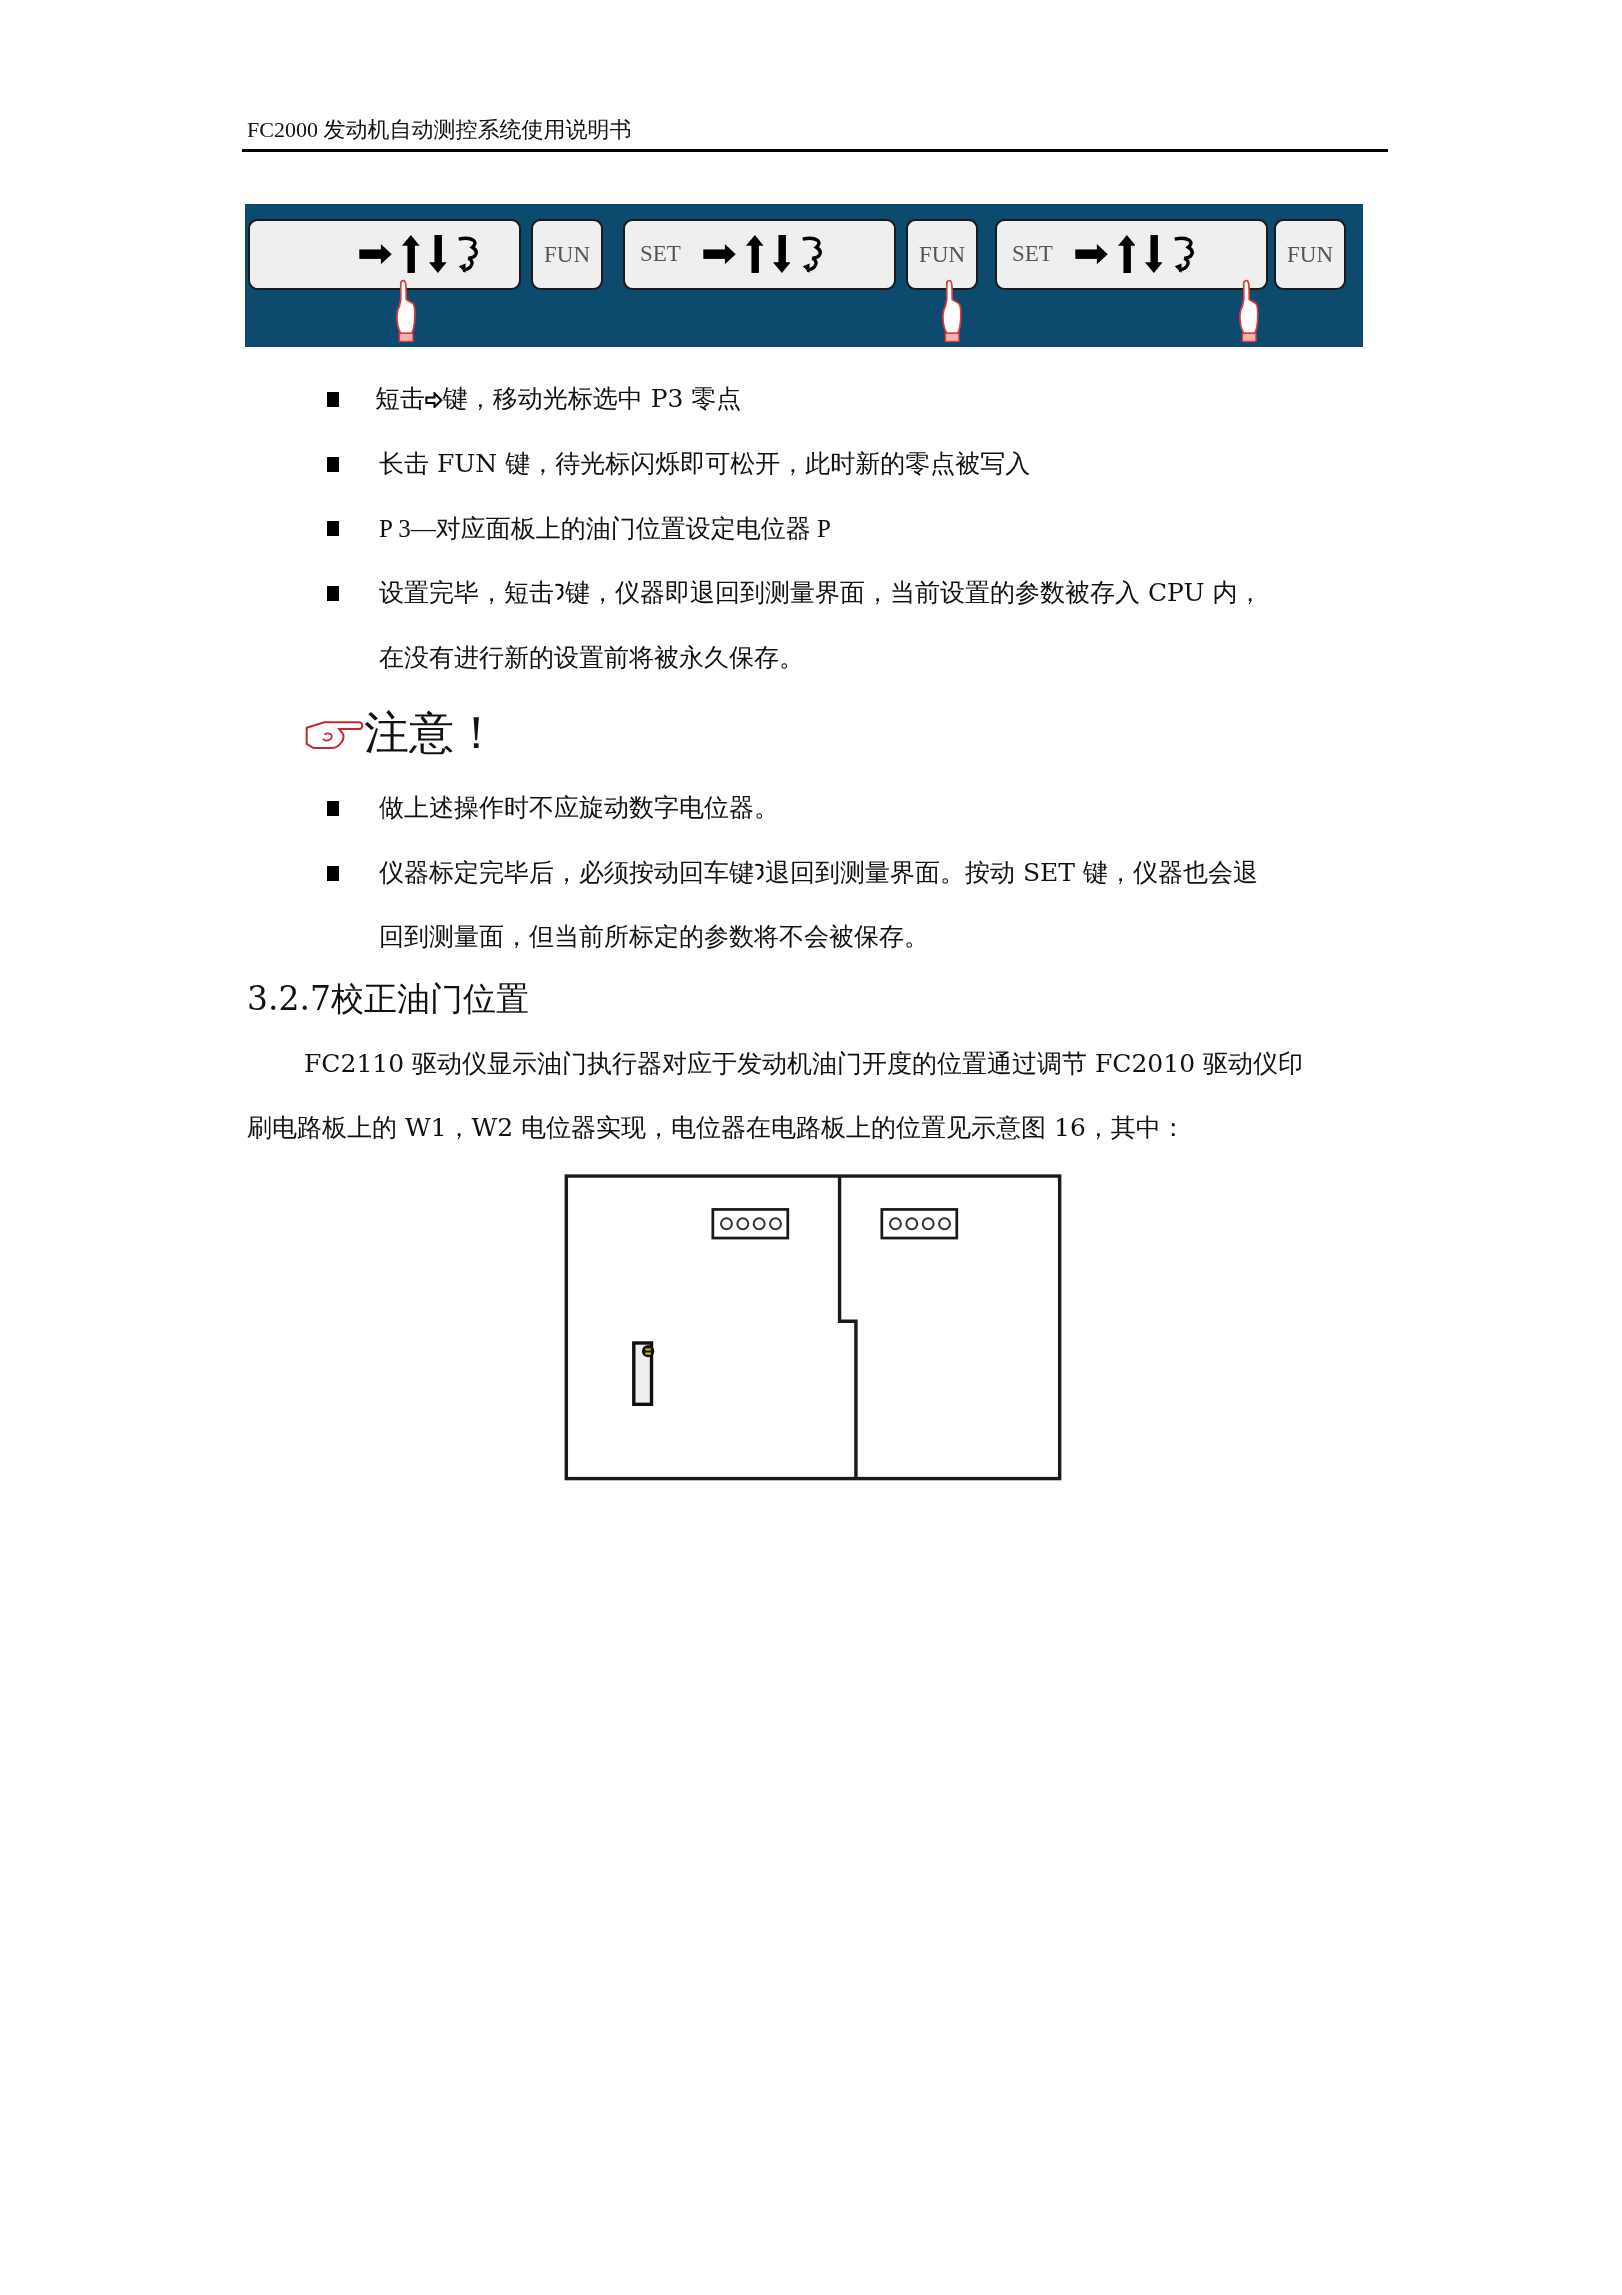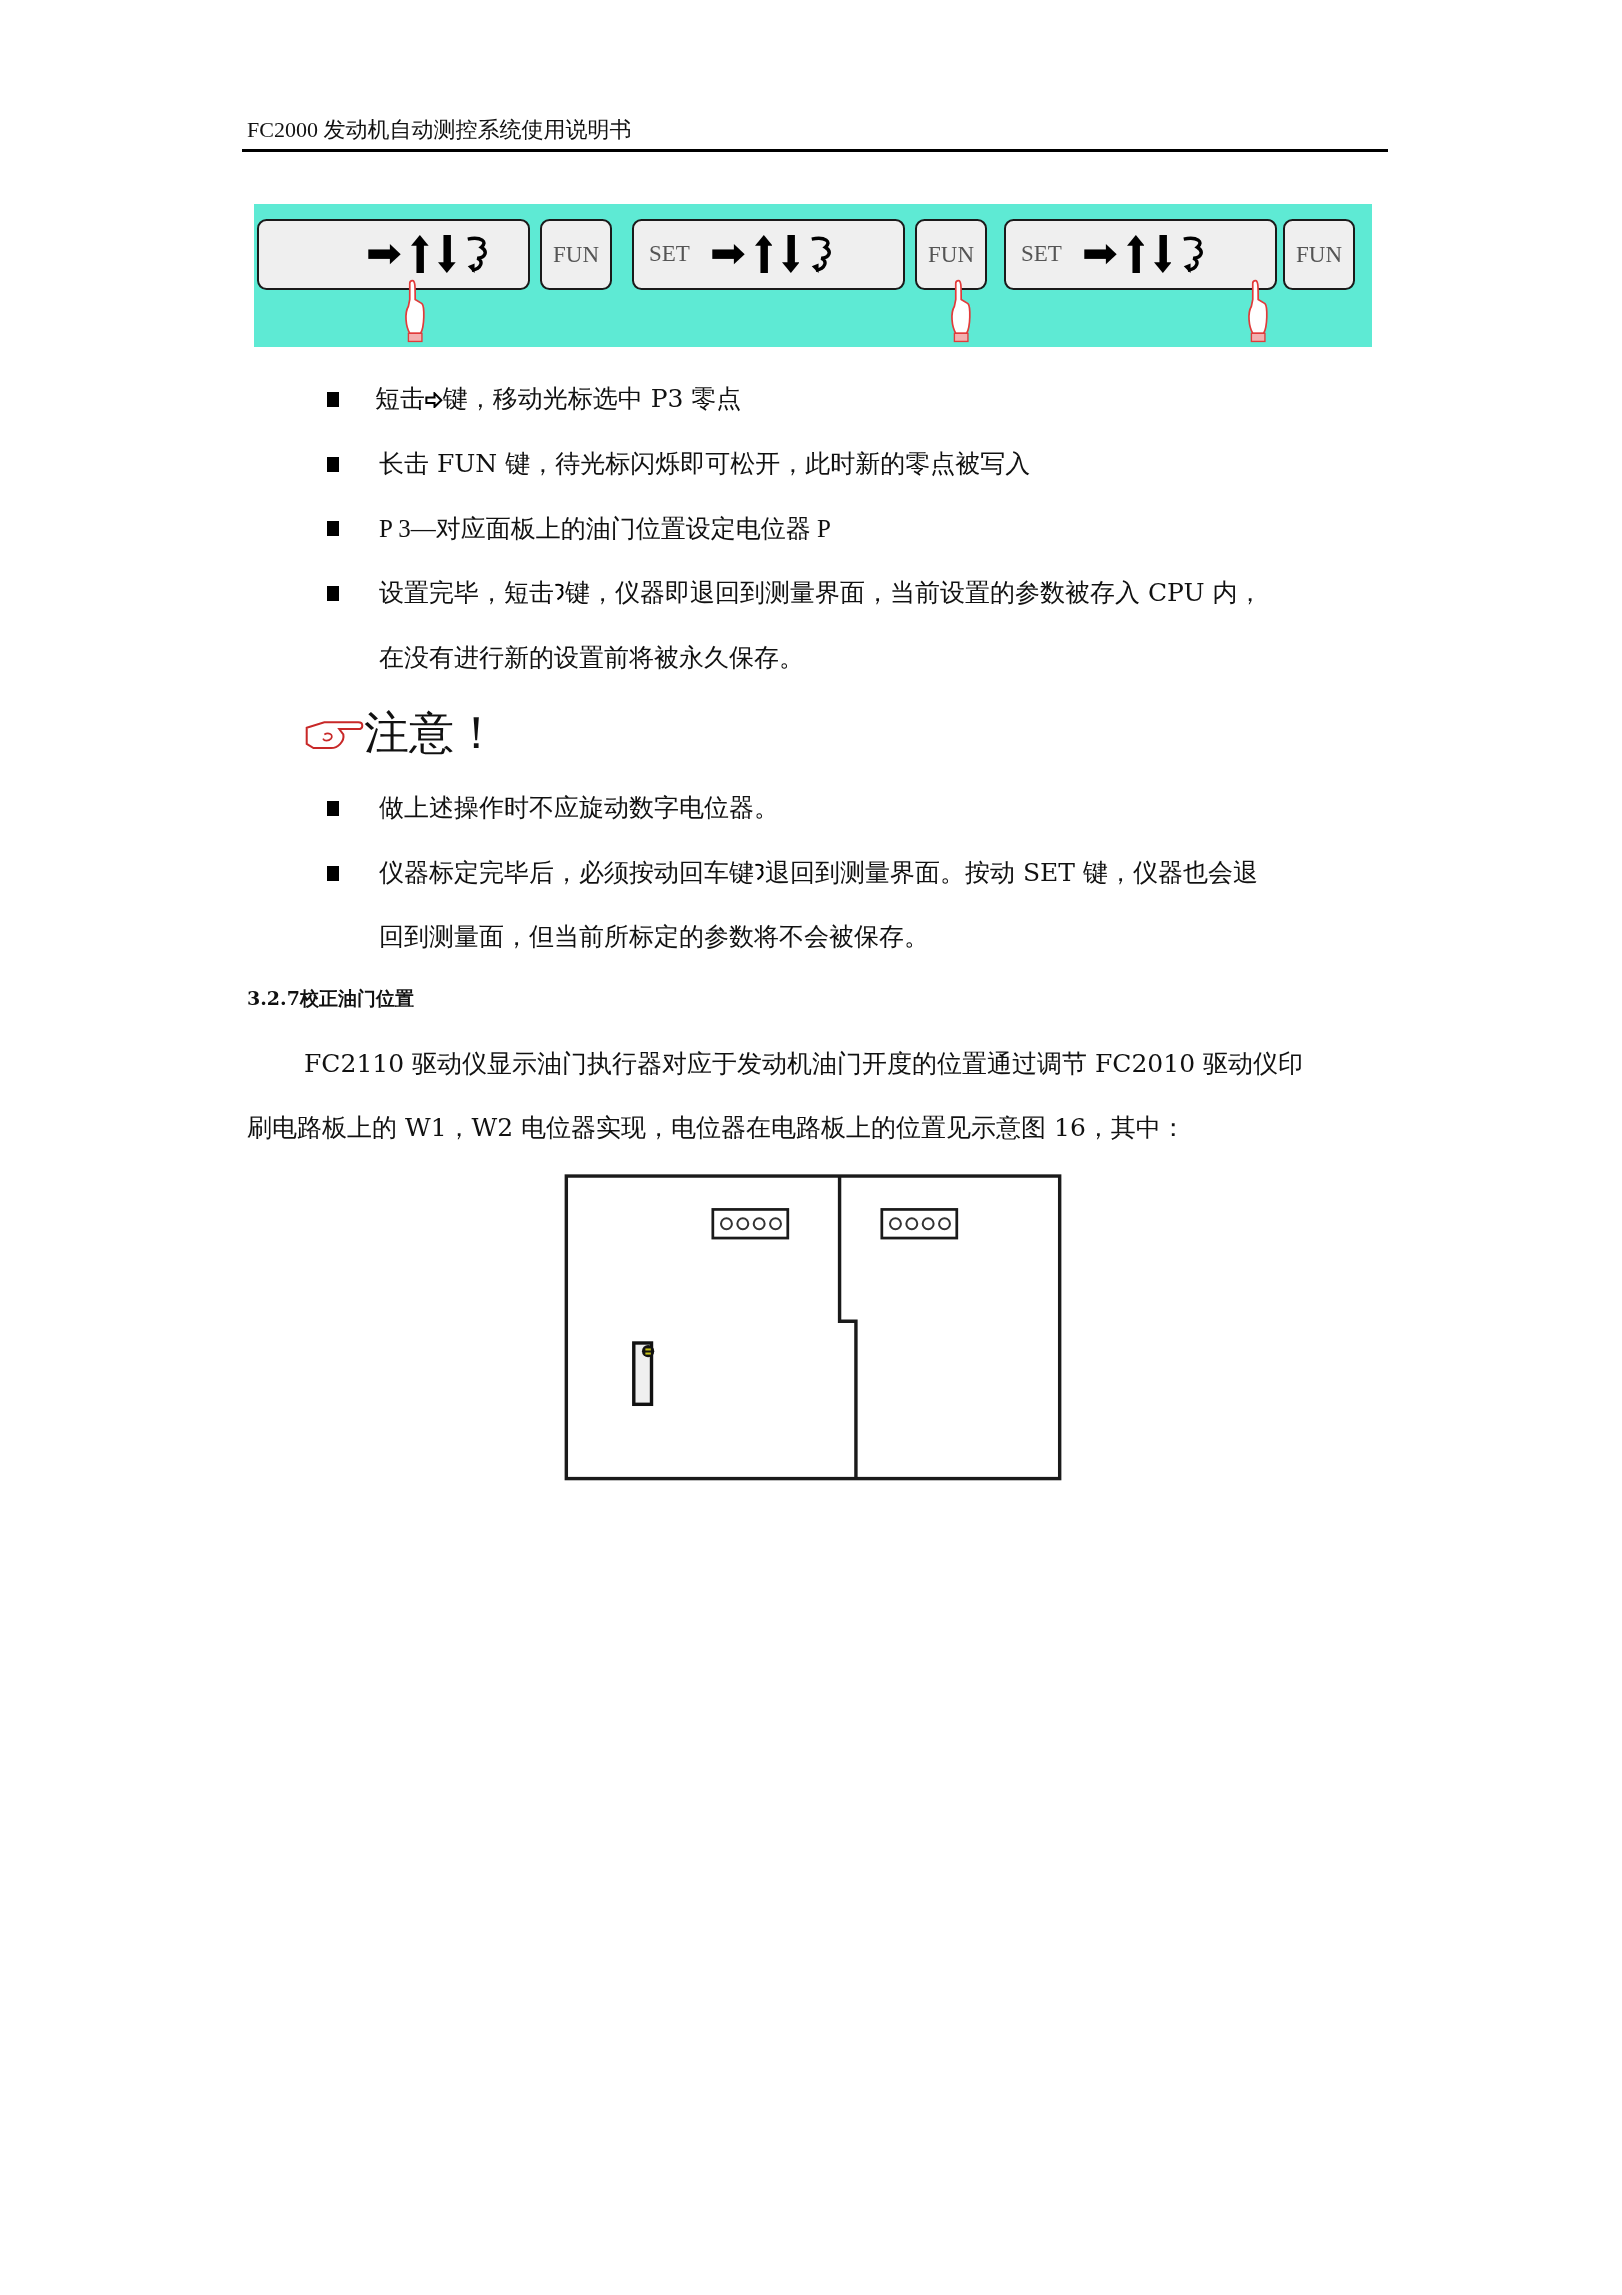--- a/index.html
+++ b/index.html
@@ -3,34 +3,34 @@
 <meta charset="utf-8">
 <style>
   html, body { margin:0; padding:0; background:#ffffff; }
   body { width:1622px; height:2295px; position:relative; overflow:hidden;
          font-family:"DejaVu Serif", "Liberation Serif", serif; color:#111; }
   .abs { position:absolute; }
   .header-title { left:247px; top:115px; font-size:22px; font-family:"Liberation Serif", serif; letter-spacing:0px; }
   .header-rule { left:242px; top:149px; width:1146px; height:3.4px; background:#000; }
 
   
-  .keystrip { left:254px; top:204px; width:1118px; height:143px; background:#5eead4; }
+  .keystrip { left:245px; top:204px; width:1118px; height:143px; background:#0c4a6e; }
   .panel { position:absolute; top:15px; height:71px; background:#efefef; border:2.7px solid #1a1a1a;
            border-radius:9.5px; box-sizing:border-box;padding-left:24px; }
   .panel .set { position:absolute; top:20.4px; font-size:23px; color:#555; font-family:"Liberation Serif", serif; }
   .panel .glyphs { position:absolute; top:12.3px; height:41px; display:flex; align-items:center; gap:9.5px; }
   .fun { position:absolute; top:15px; height:71px; background:#efefef; border:2.7px solid #1a1a1a;
          border-radius:9.5px; box-sizing:border-box; display:flex; align-items:center; justify-content:center;
          font-size:23px; color:#555; font-family:"Liberation Serif", serif; }
   .hand { position:absolute; top:75px; width:23px; height:64px; }
 
   .para { font-size:25px; line-height:31px; white-space:nowrap; }
   .bullet-sq { position:absolute; width:12.3px; height:15px; background:#000; }
   .note-title { font-size:45px; line-height:48px; }
-  .section-h { font-size:19px; font-weight:bold; }
+  .section-h { font-size:33px; font-weight:normal; }
 
   
   .diagram { left:564px; top:1174px; width:498px; height:308px; }
 </style>
 </head>
 <body>
 
 <div class="abs header-title">FC2000 发动机自动测控系统使用说明书</div>
 <div class="abs header-rule"></div>
 

